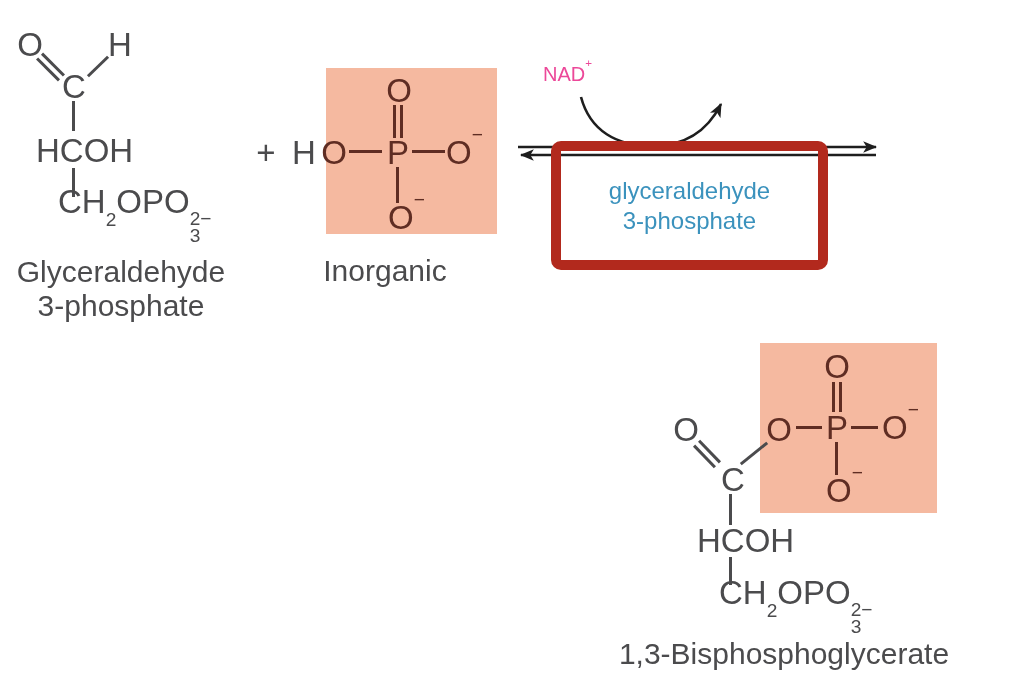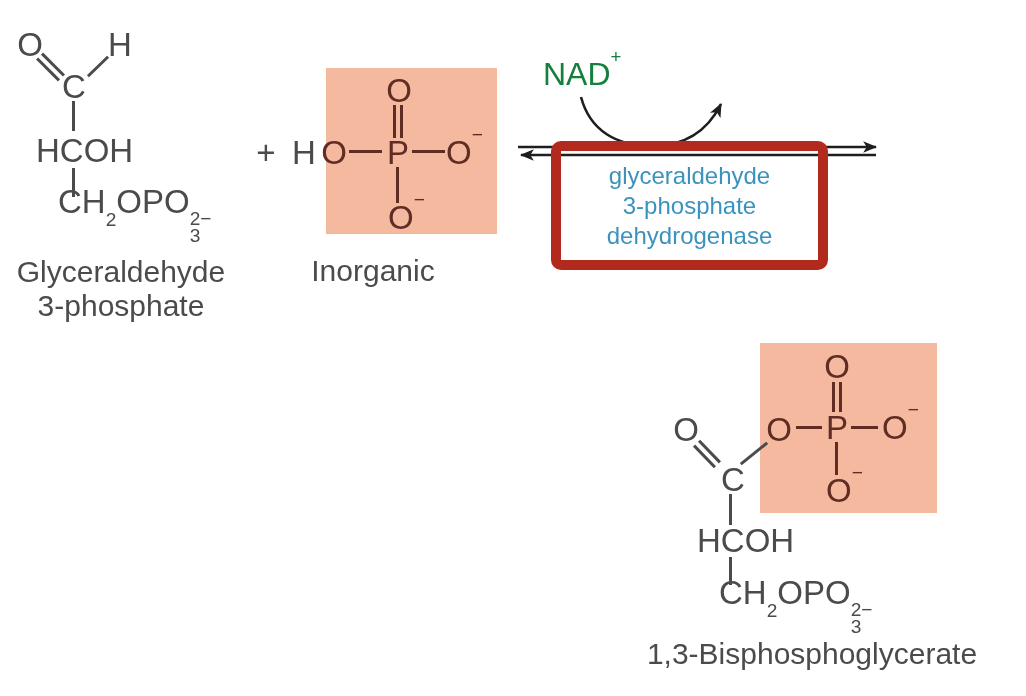--- a/index.html
+++ b/index.html
@@ -1,21 +1,21 @@
 <!DOCTYPE html>
 <html><head>
 <meta charset="utf-8">
 <style>
   html,body{margin:0;padding:0;background:#ffffff;}
   #canvas{position:relative;width:1026px;height:696px;background:#ffffff;overflow:hidden;
           font-family:"Liberation Sans","DejaVu Sans",sans-serif;color:#4b4b4d;}
   .atom{position:absolute;font-size:33px;line-height:1;white-space:nowrap;transform:translate(-50%,-50%);}
   .la{transform:translate(0,-50%);text-align:center;}
   .maroon{color:#5f2d23;}
-  .cof{position:absolute;font-size:32px;line-height:1;white-space:nowrap;transform:translate(0,-50%);color:#15803d;}
+  .cof{position:absolute;font-size:20px;line-height:1;white-space:nowrap;transform:translate(0,-50%);color:#ec4899;}
   .label{position:absolute;font-size:30px;line-height:34px;text-align:center;white-space:nowrap;transform:translateX(-50%);color:#4b4b4d;}
   .bond{position:absolute;background:#4b4b4d;}
   .bond.m{background:#5f2d23;}
   .dbl{position:absolute;height:4px;border-top:3px solid #4b4b4d;border-bottom:3px solid #4b4b4d;background:transparent;}
   .dblv{position:absolute;width:4px;border-left:3px solid #5f2d23;border-right:3px solid #5f2d23;background:transparent;}
   .hl{position:absolute;background:#f5b9a0;}
   sup.s{font-size:0.58em;position:relative;top:-0.55em;line-height:0;}
   sub.s{font-size:0.58em;position:relative;top:0.3em;line-height:0;}
   .stack{display:inline-flex;flex-direction:column;align-items:flex-start;font-size:0.58em;line-height:0.92em;vertical-align:-0.62em;}
   .overlay{position:absolute;left:0;top:0;width:1026px;height:696px;pointer-events:none;}
@@ -54,41 +54,40 @@
   <span class="atom" style="left:304px;top:152px;">H</span>
   <span class="atom maroon" style="left:334px;top:152px;">O</span>
   <div class="bond m" style="left:349px;top:150px;width:33px;height:3px;"></div>
   <span class="atom maroon" style="left:398px;top:152px;">P</span>
   <div class="bond m" style="left:412px;top:150px;width:33px;height:3px;"></div>
   <span class="atom la maroon" style="left:446px;top:152px;"><span>O</span><sup class="s">−</sup></span>
   <span class="atom maroon" style="left:399px;top:90px;">O</span>
   <div class="dblv" style="left:393px;top:105px;height:33px;"></div>
   <div class="bond m" style="left:396px;top:167px;width:3px;height:36px;"></div>
   <span class="atom la maroon" style="left:388px;top:217px;"><span>O</span><sup class="s">−</sup></span>
-  <div class="label" style="left:373px;top:254px;">
+  <div class="label" style="left:385px;top:254px;">
     <div>Inorganic</div>
   </div>
 
   <span class="cof" style="left:543px;top:74px;"><span>NAD</span><sup class="s">+</sup></span>
 
   <svg class="overlay" viewBox="0 0 1026 696">
     <defs>
       <marker id="ah" viewBox="0 0 12 10" refX="11" refY="5" markerWidth="14" markerHeight="12" orient="auto" markerUnits="userSpaceOnUse">
         <path d="M0,0 L12,5 L0,10 L3,5 Z" fill="#1e1e1e"></path>
       </marker>
     </defs>
     <line x1="518" y1="147" x2="876" y2="147" stroke="#1e1e1e" stroke-width="2.6" marker-end="url(#ah)"></line>
     <line x1="876" y1="155" x2="521" y2="155" stroke="#1e1e1e" stroke-width="2.6" marker-end="url(#ah)"></line>
     <path d="M581,97 C590,131 617,146 652,146 C693,146 712,122 721,104" fill="none" stroke="#1e1e1e" stroke-width="2.6" marker-end="url(#ah)"></path>
   </svg>
 
   <div class="enzbox">
     <div class="enz">glyceraldehyde</div>
     <div class="enz">3-phosphate</div>
-    <div class="enz">dehydrogenase</div>
   </div>
 
   <span class="atom" style="left:686px;top:429px;">O</span>
   <div class="dbl" style="left:692px;top:449px;width:30px;transform:rotate(46deg);"></div>
   <span class="atom" style="left:733px;top:479px;">C</span>
   <div class="bond" style="left:737px;top:452px;width:34px;height:3px;transform:rotate(-39deg);"></div>
   <span class="atom maroon" style="left:779px;top:429px;">O</span>
   <div class="bond m" style="left:796px;top:426px;width:26px;height:3px;"></div>
   <span class="atom maroon" style="left:837px;top:427px;">P</span>
   <span class="atom maroon" style="left:837px;top:366px;">O</span>
@@ -97,17 +96,17 @@
   <span class="atom la maroon" style="left:882px;top:427px;"><span>O</span><sup class="s">−</sup></span>
   <div class="bond m" style="left:835px;top:442px;width:3px;height:33px;"></div>
   <span class="atom la maroon" style="left:826px;top:490px;"><span>O</span><sup class="s">−</sup></span>
   <div class="bond" style="left:729px;top:494px;width:3px;height:31px;"></div>
   <span class="atom la" style="left:697px;top:540px;">HCOH</span>
   <div class="bond" style="left:729px;top:557px;width:3px;height:28px;"></div>
   <span class="atom la" style="left:719px;top:606px;"><span>CH</span><sub class="s">2</sub><span>OPO</span><span class="stack">
         <span>2−</span>
         <span>3</span>
       </span></span>
-  <div class="label" style="left:812px;top:637px;">
+  <div class="label" style="left:784px;top:637px;">
     <div>1,3-Bisphosphoglycerate</div>
   </div>
 
 </div>
 
 </body></html>

